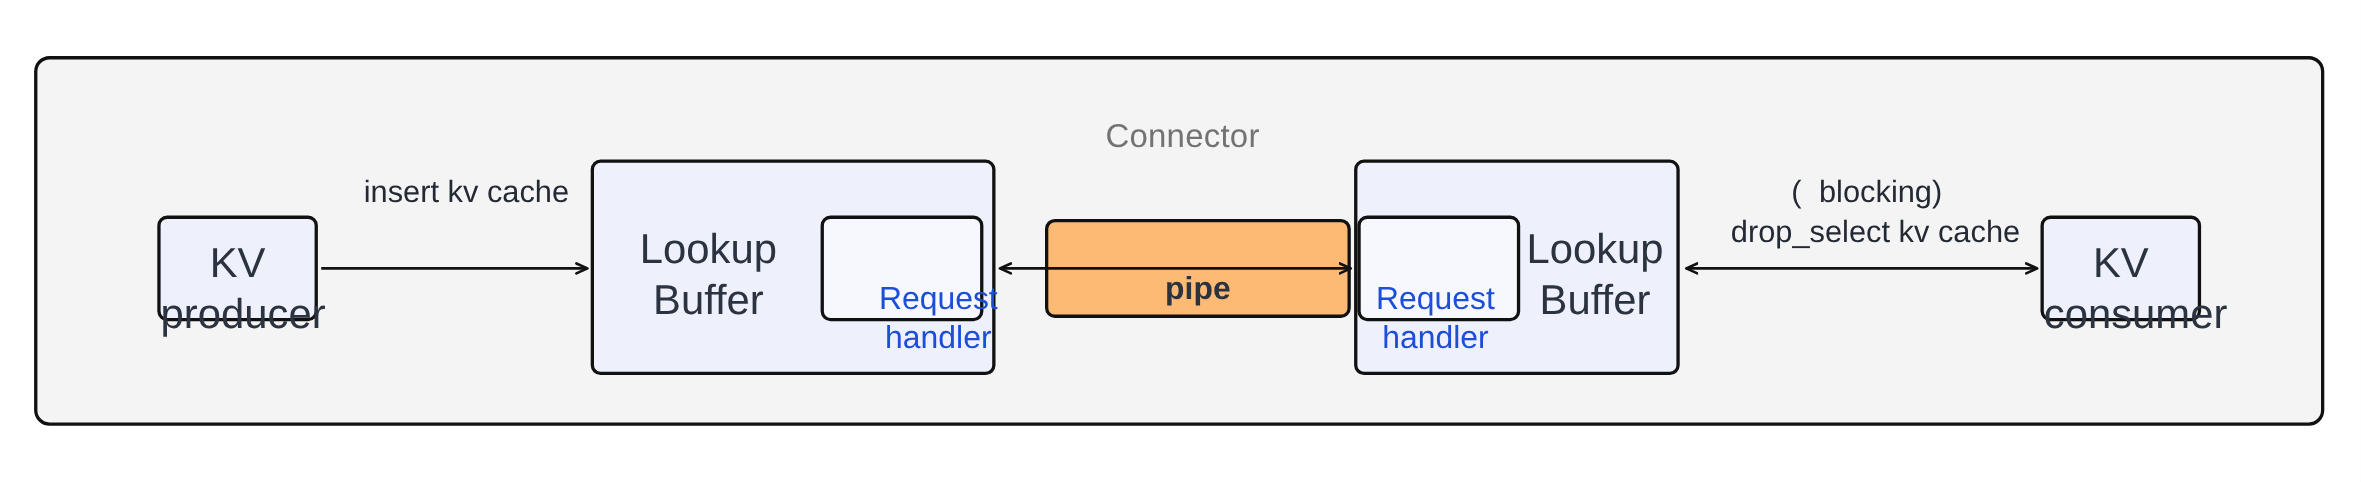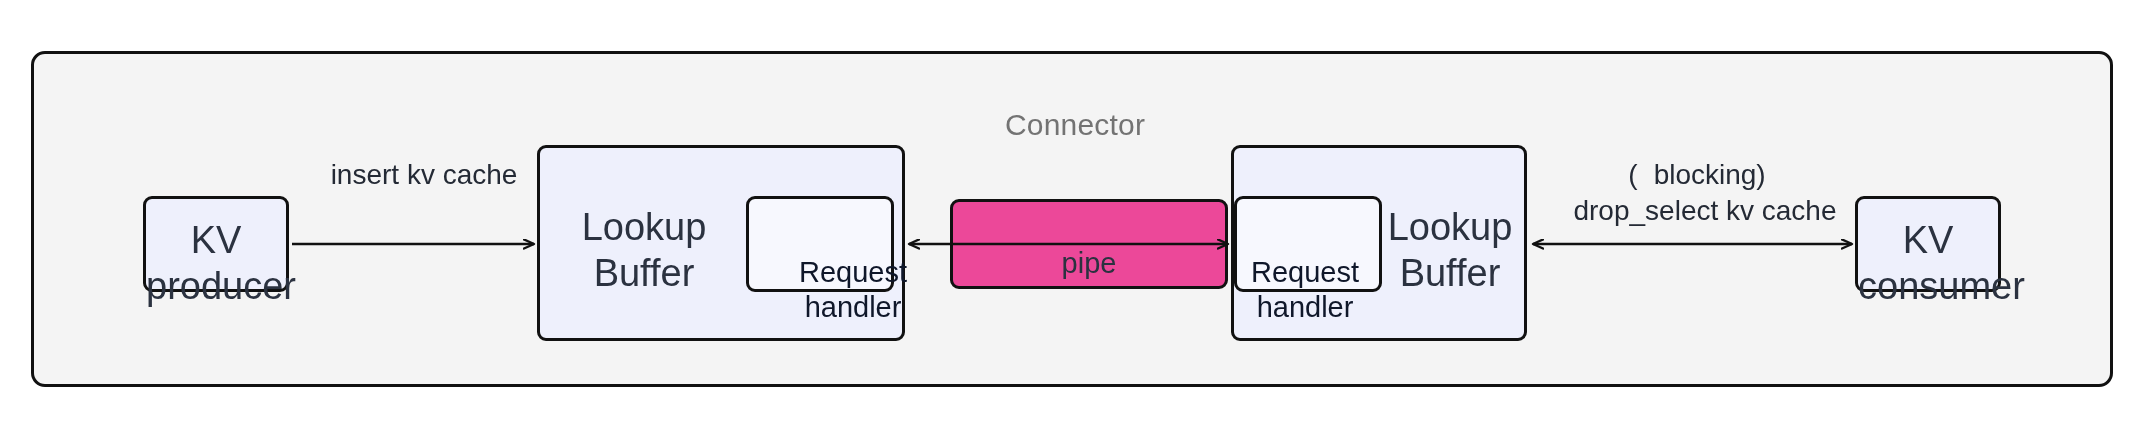--- a/index.html
+++ b/index.html
@@ -46,21 +46,22 @@
 
   
   .node {
     position: absolute;
     box-sizing: border-box;
     background: #eef0fc;
     border: 3px solid #111111;
     border-radius: 9px;
   }
   .node.green {
-    background: #ec4899;
+    background: #fdba74;
+    font-weight: bold;
   }
   .node-label {
     position: absolute;
     left: 0; right: 0;
     text-align: center;
     font-size: 38px;
     line-height: 1.22;
     color: #2b3240;
     white-space: pre-line;
   }
@@ -130,21 +131,21 @@
     left: 0px;
     top: 48px;
   }
   .request-handler .node-label {
     position: absolute;
     left: 0; right: 0;
     top: 18px;
     text-align: center;
     font-size: 29px;
     line-height: 1.22;
-    color: #0f172a;
+    color: #1d4ed8;
     white-space: pre-line;
   }
 
   
   #pipe {
     left: 950px;
     top: 199px;
     width: 278px;
     height: 90px;
   }

